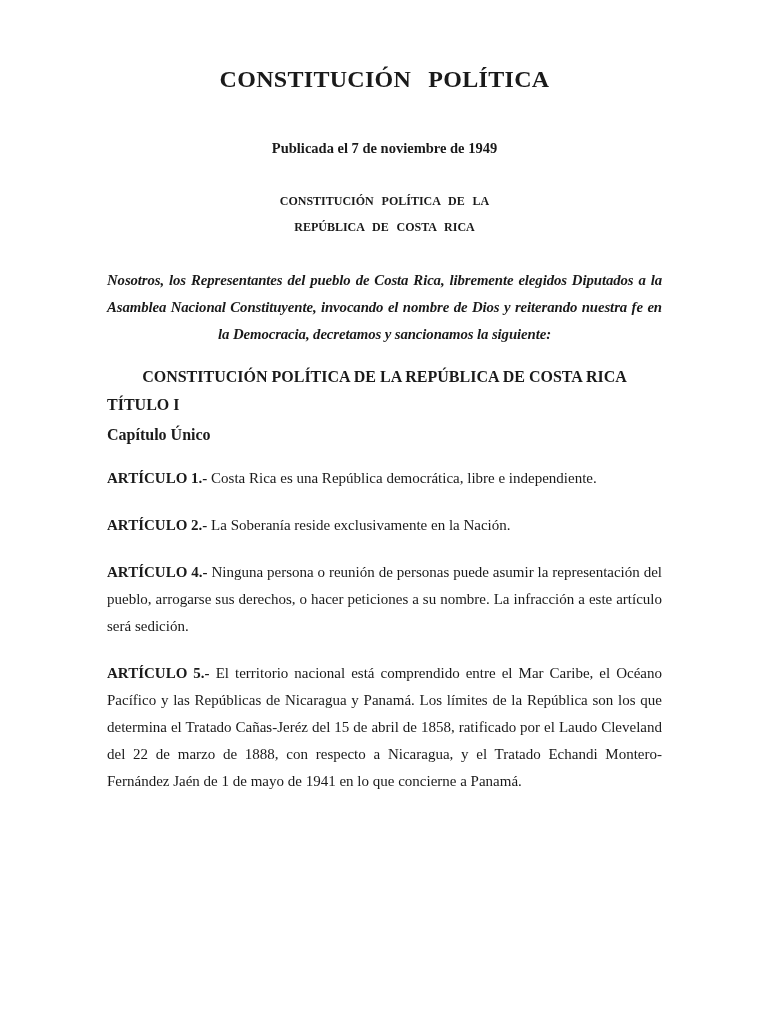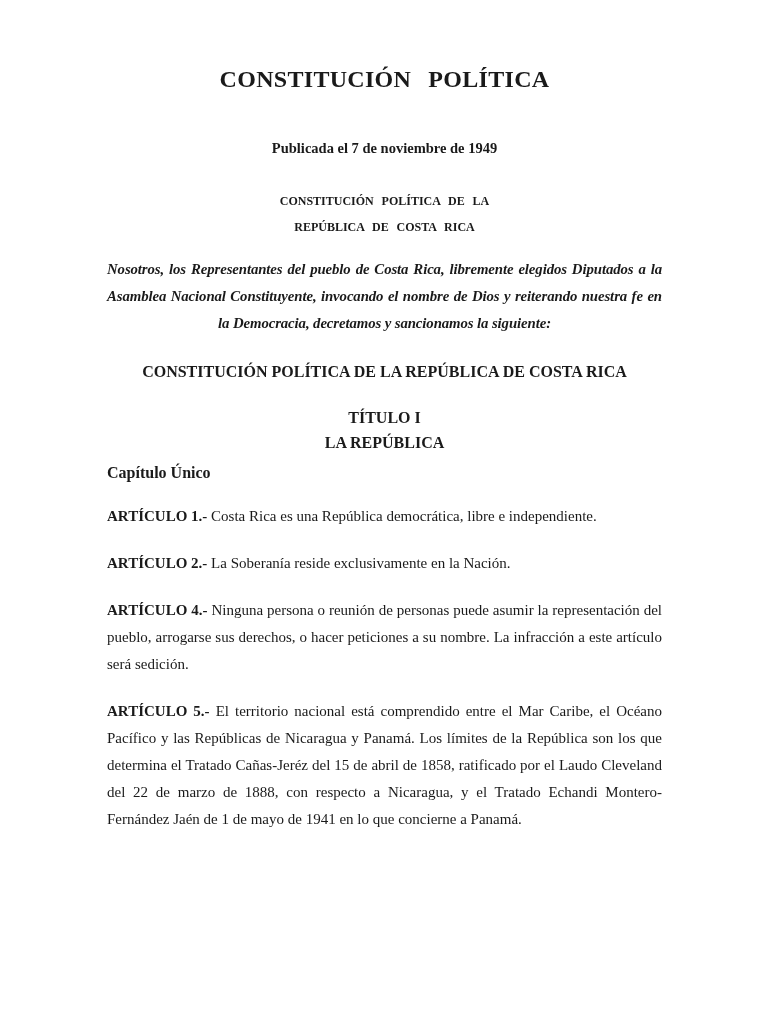--- a/index.html
+++ b/index.html
@@ -39,42 +39,42 @@
   }
   .subtitle {
     margin-top: 30px;
     font-size: 12px;
     line-height: 26px;
     font-weight: bold;
     text-align: center;
     word-spacing: 0.4em;
   }
   .preamble {
-    margin-top: 16px;
+    margin-top: 27px;
     font-size: 14.8px;
     line-height: 27px;
     font-weight: bold;
     font-style: italic;
     text-align: justify;
     text-align-last: center;
     letter-spacing: -0.1px;
   }
   .const-heading {
-    margin-top: 22px;
+    margin-top: 16px;
     font-size: 16px;
     line-height: 26px;
     font-weight: bold;
     text-align: center;
   }
   .titulo-block {
-    margin-top: 20px;
+    margin-top: 2px;
     font-size: 16px;
     line-height: 25px;
     font-weight: bold;
-    text-align: center;
+    text-align: left;
   }
   .chapter {
     margin-top: 5px;
     font-size: 16px;
     line-height: 26px;
     font-weight: bold;
     text-align: left;
   }
   .articles {
     margin-top: 17px;
@@ -105,21 +105,20 @@
     <div>CONSTITUCIÓN POLÍTICA DE LA</div>
     <div>REPÚBLICA DE COSTA RICA</div>
   </div>
 
   <p class="preamble">Nosotros, los Representantes del pueblo de Costa Rica, libremente elegidos Diputados a la Asamblea Nacional Constituyente, invocando el nombre de Dios y reiterando nuestra fe en la Democracia, decretamos y sancionamos la siguiente:</p>
 
   <div class="const-heading">CONSTITUCIÓN POLÍTICA DE LA REPÚBLICA DE COSTA RICA</div>
 
   <div class="titulo-block">
     <div>TÍTULO I</div>
-    <div>LA REPÚBLICA</div>
   </div>
 
   <div class="chapter">Capítulo Único</div>
 
   <div class="articles">
 
     <p class="article">
       <span class="article-label">ARTÍCULO 1.-</span>
       <span>Costa Rica es una República democrática, libre e independiente.</span>
     </p>

